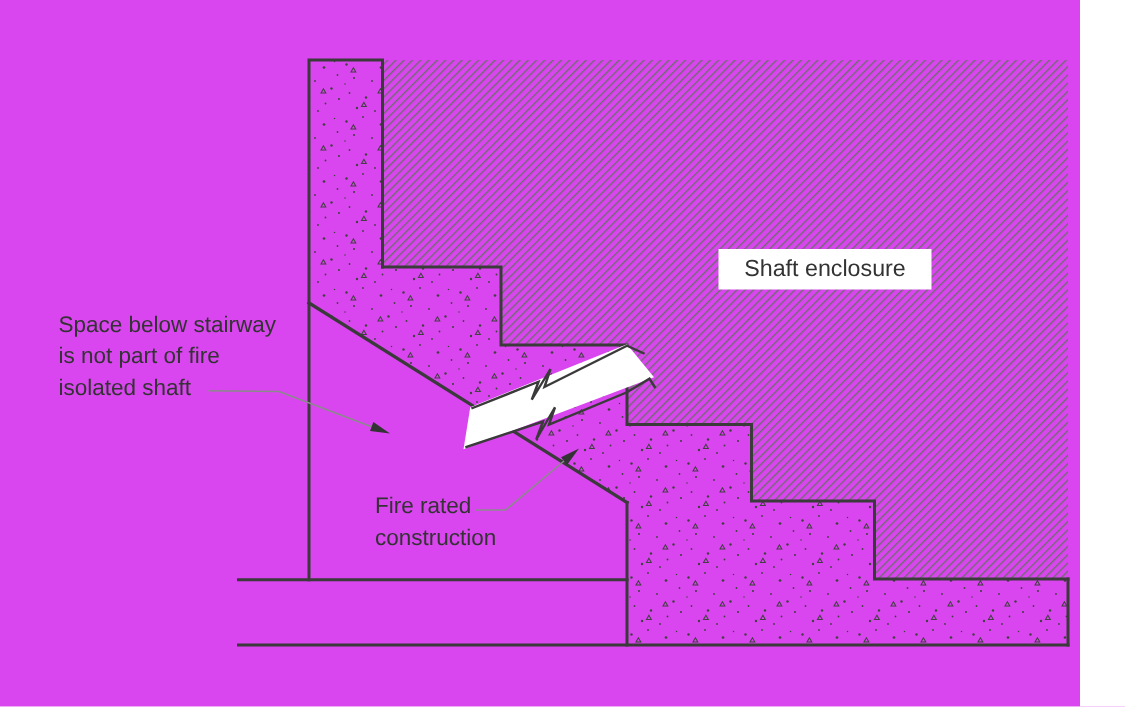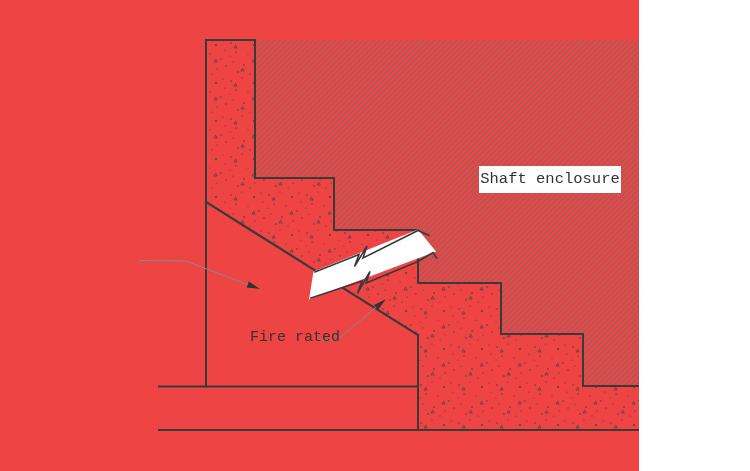--- a/index.html
+++ b/index.html
@@ -1,22 +1,22 @@
 <!DOCTYPE html>
 <html><head>
 <meta charset="utf-8">
 <style>
   html, body { margin: 0; padding: 0; background: #ffffff; }
   .canvas {
     position: relative;
-    width: 639px;
+    width: 720px;
     height: 471px;
-    background: #ef4444;
+    background: #d946ef;
     overflow: hidden;
-    font-family: Liberation Mono, monospace;
+    font-family: Liberation Sans, sans-serif;
   }
   .canvas svg { position: absolute; left: 0; top: 0; }
   .lbl {
     position: absolute;
     color: #333333;
     font-size: 15px;
     line-height: 21px;
     white-space: nowrap;
   }
   .lbl-shaft {
@@ -90,18 +90,24 @@
     </g>
 
     <g stroke="none" fill="#333333">
       <polygon points="260,289 246.7,287.4 248.9,281.4"></polygon>
       <polygon points="386,299 378.1,309.8 374,304.9"></polygon>
     </g>
   </svg>
 
   <div class="lbl lbl-shaft">Shaft enclosure</div>
 
+  <div class="lbl lbl-space">
+    <div>Space below stairway</div>
+    <div>is not part of fire</div>
+    <div>isolated shaft</div>
+  </div>
 
   <div class="lbl lbl-fire">
     <div>Fire rated</div>
+    <div>construction</div>
   </div>
 
 </div>
 
 </body></html>

